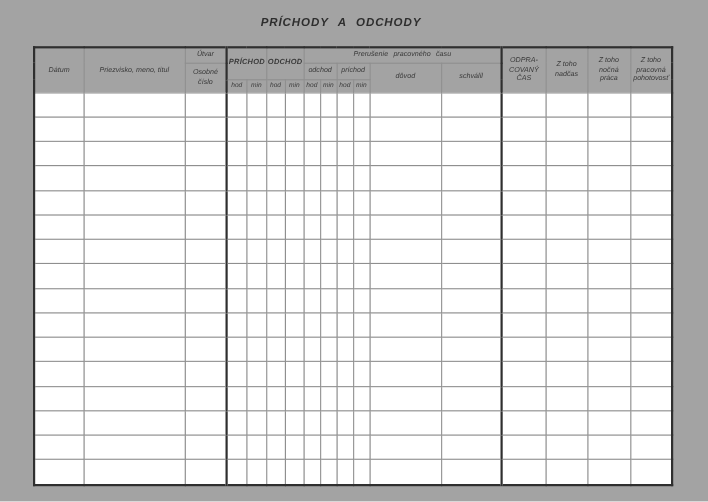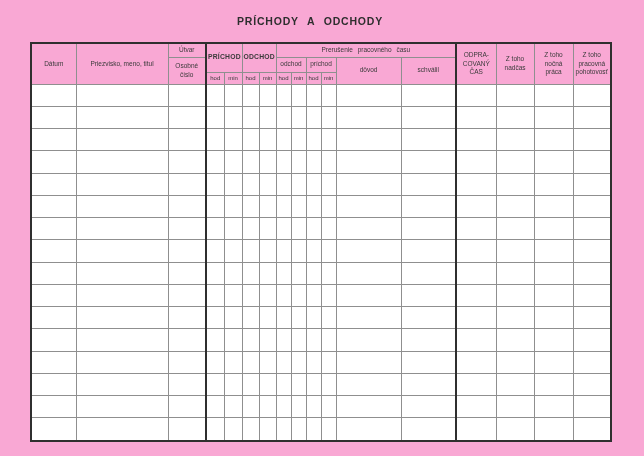--- a/index.html
+++ b/index.html
@@ -4,24 +4,25 @@
 <style>
   html, body {
     margin: 0;
     padding: 0;
     background: #ffffff;
   }
   .page {
     position: relative;
     width: 644px;
     height: 456px;
-    background: #f9a8d4;
+    background: #a3a3a3;
     font-family: "Liberation Sans", sans-serif;
     color: #3a3a3a;
     overflow: hidden;
+    font-style: italic;
   }
   .form-title {
     position: absolute;
     left: 30px;
     top: 15px;
     width: 560px;
     text-align: center;
     font-size: 10.5px;
     font-weight: bold;
     letter-spacing: 0.8px;

